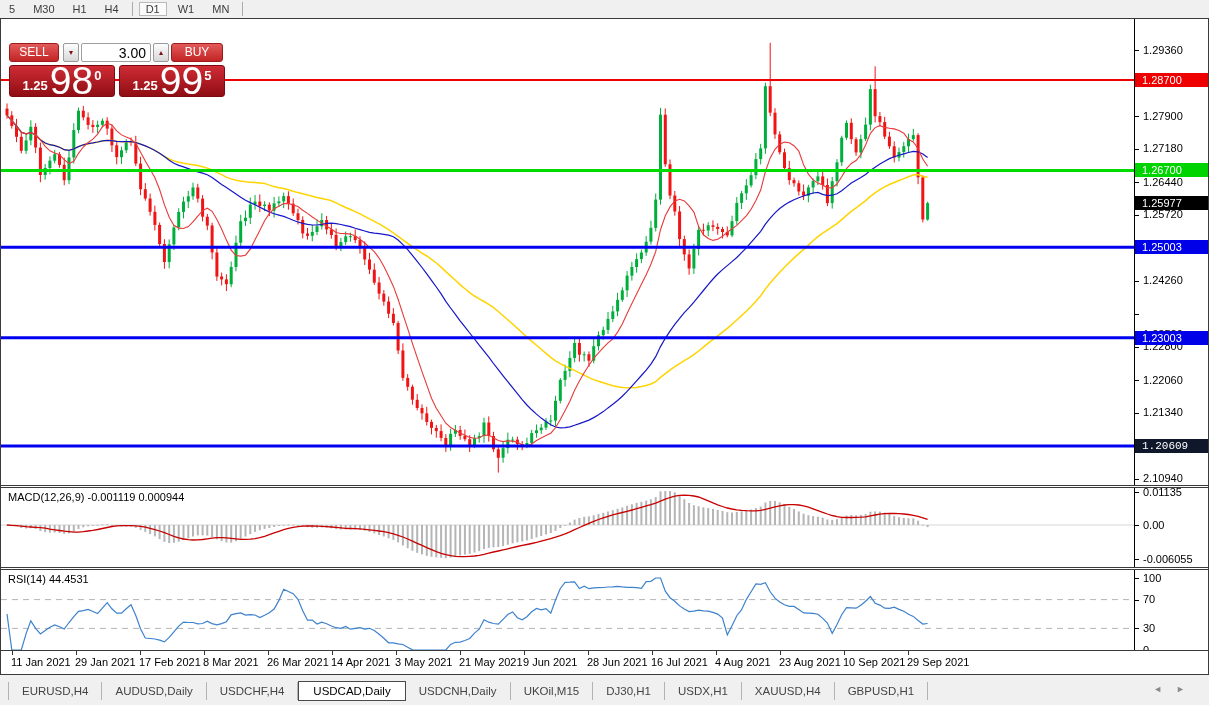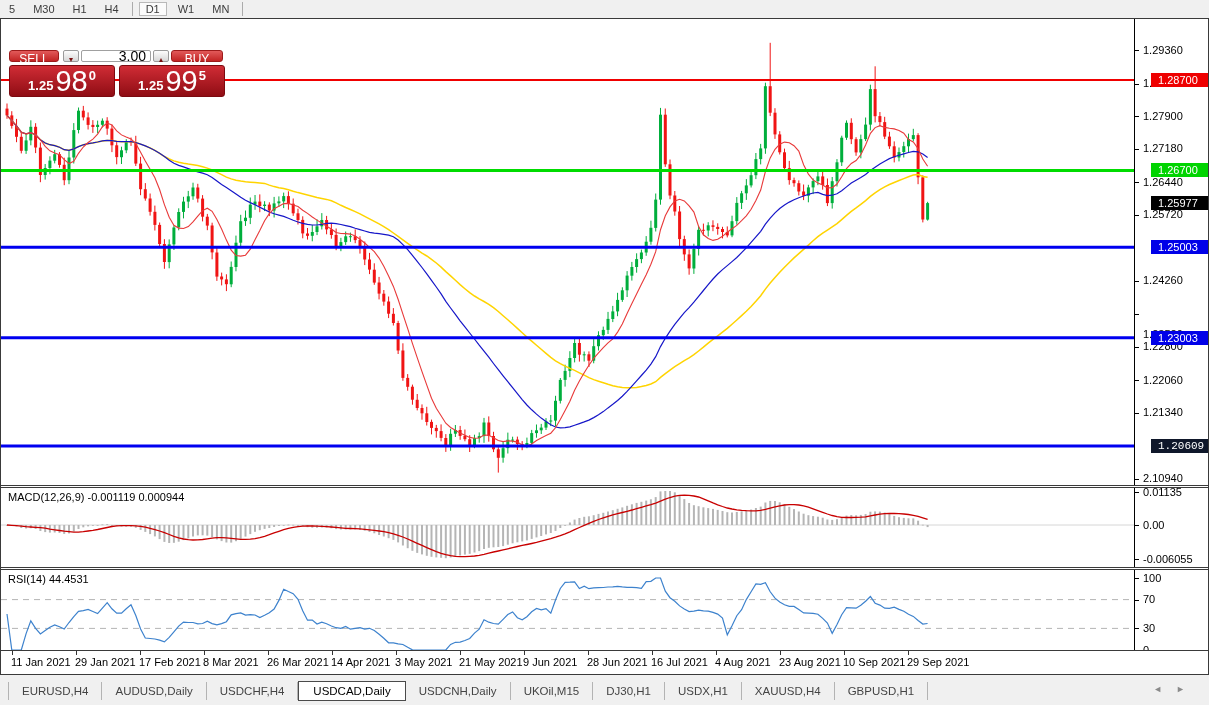--- a/index.html
+++ b/index.html
@@ -20,48 +20,48 @@
   #main-pane  { top:0;   height:466px; }
   #macd-pane  { top:469px; height:79px;text-decoration:underline; }
   #rsi-pane   { top:551px; height:80px; }
   .divider { position:absolute; left:0; width:1207px; height:3px; background:#fff;
     border-top:1px solid #3a3a3a; border-bottom:1px solid #3a3a3a; }
   #div1 { top:466px; } #div2 { top:548px; }
   .axis { position:absolute; left:1133px; top:0; bottom:0; width:74px;
     background:#fff; border-left:1px solid #000; font-size:11px; color:#000; }
   .tickmark { position:absolute; left:0; width:4px; height:1px; background:#000; }
   .tick-label { position:absolute; left:8px; height:13px; line-height:13px; white-space:nowrap; }
-  .badge { position:absolute; left:16px; right:0; height:14px; line-height:14px;
+  .badge { position:absolute; left:0; right:0; height:14px; line-height:14px;
     padding-left:7px; color:#fff; white-space:nowrap; }
   .pane-label { position:absolute; left:7px; top:3px; font-size:11px; color:#000; z-index:5; }
   svg.plot { position:absolute; left:0; top:0; }
 
   
   #chart-title { position:absolute; left:9px; top:4px; z-index:6; font-size:12px; color:#000; }
   #chart-title .tri { font-size:8px; margin-right:5px; vertical-align:1px; }
 
   
   #trade-panel { position:absolute; left:8px; top:24px; z-index:7; width:220px; }
   #tp-row1 { display:flex; align-items:stretch; height:19px; }
   .tp-btn { color:#fff; font-size:12px; text-align:center; line-height:17px;
     background:linear-gradient(#e25a5a,#c22424); border:1px solid #9d1b1b; border-radius:3px; }
   #sell-btn { width:50px; } #buy-btn { width:52px; }
   .spin-btn { width:16px; background:linear-gradient(#fdfdfd,#d7d7d7);
     border:1px solid #9a9a9a; border-radius:2px; color:#7a1010; font-size:8px;
     text-align:center; line-height:17px; }
   #vol-input { width:70px; text-align:right; font-size:14px; padding-right:4px;
     border:1px solid #a0a0a0; border-radius:2px; color:#000; }
-  #tp-row1 > * { margin-right:2px;margin-top:7px; }
+  #tp-row1 > * { margin-right:2px; }
   #sell-btn { margin-right:4px; } .spin-btn + #vol-input { }
   #tp-row2 { display:flex; margin-top:3px; }
   .price-tile { width:107px; height:32px; margin-right:4px; border-radius:3px;
     border:1px solid #7c0a10; background:linear-gradient(#d02c35,#8f0d14);
     color:#fff; display:flex; align-items:center; justify-content:center; }
   .price-tile .pfx { font-size:13px; font-weight:700; margin-top:9px; margin-right:2px; }
-  .price-tile .big { font-size:29px; font-weight:400; line-height:30px; }
+  .price-tile .big { font-size:39px; font-weight:400; line-height:30px; }
   .price-tile .sup { font-size:13px; font-weight:700; margin-bottom:11px; margin-left:1px; }
 
   
   #date-axis { position:absolute; top:631px; left:0; width:1207px; height:24px;
     background:#fff; border-top:1px solid #3a3a3a; font-size:11px; color:#000; }
   .date-label { position:absolute; top:5px; white-space:nowrap; }
   .date-tick { position:absolute; top:0; width:1px; height:4px; background:#333; }
 
   
   #bottombar { position:absolute; top:676px; left:0; width:1209px; height:29px; background:#f0f0f0; }

